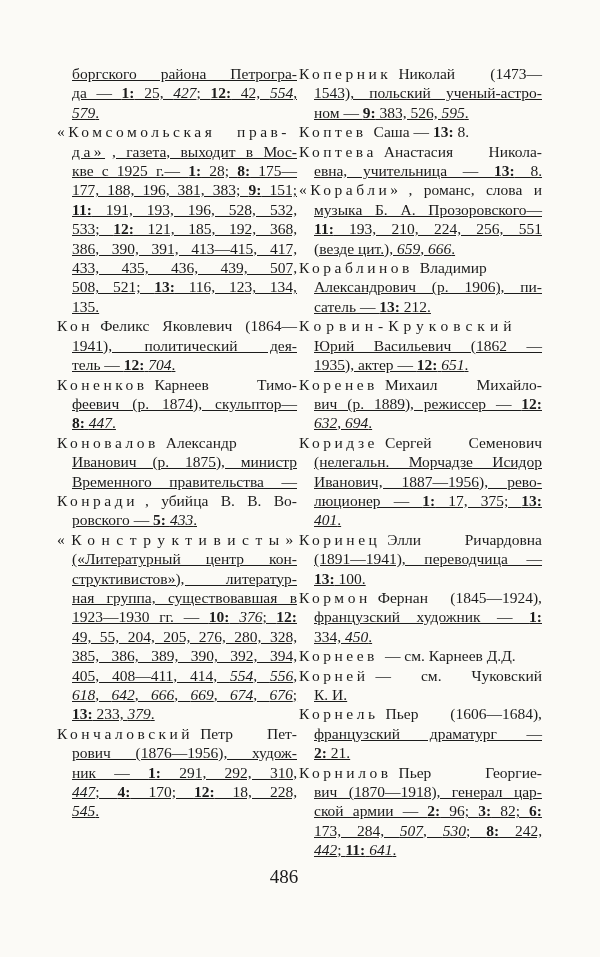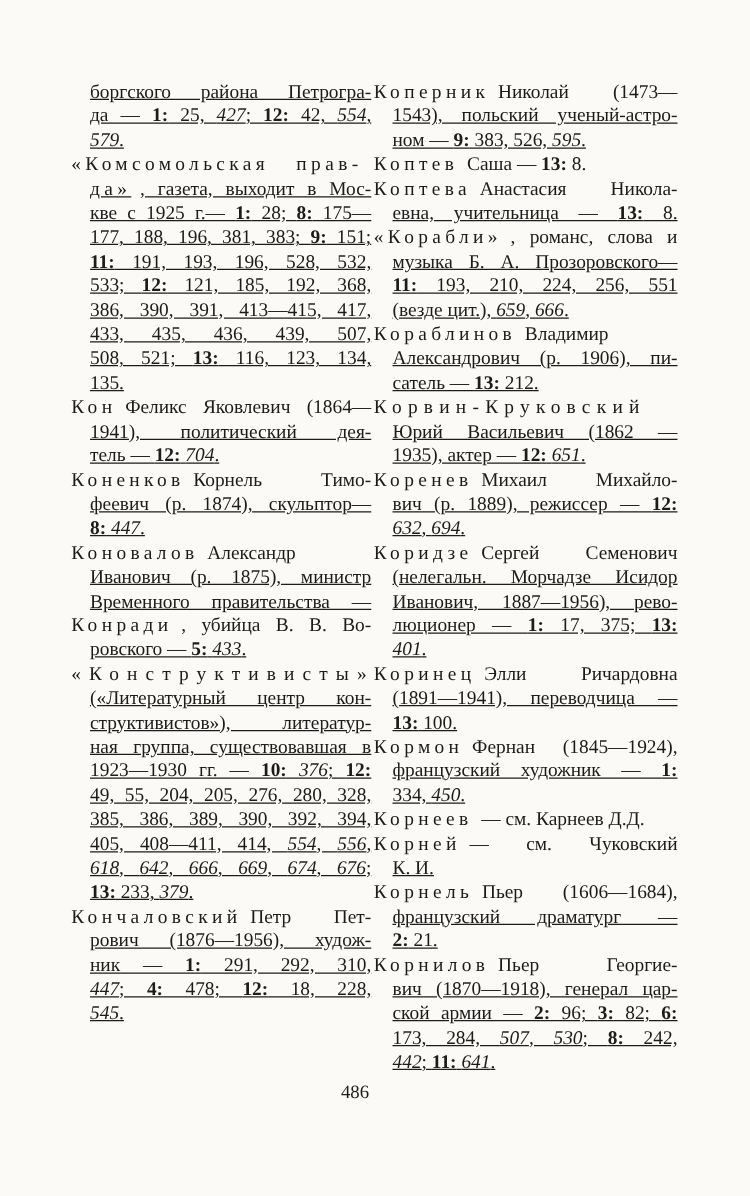--- a/index.html
+++ b/index.html
@@ -21,21 +21,21 @@
     text-align:justify;text-align-last:justify;
     white-space:normal;
   }
   .line.end{text-align-last:left;}
   .line.indent{padding-left:15px;text-decoration:underline;}
   .seg-h{letter-spacing:3.5px;padding-right:7px;}
   .seg-b{font-weight:bold;}
   .seg-i{font-style:italic;}
   #page-number{
     position:absolute;top:866px;left:0;width:568px;
-    text-align:center;font-size:15px;
+    text-align:center;font-size:19px;
   }
 </style>
 </head>
 <body style="background: rgb(251, 250, 246); color: rgb(28, 28, 28);">
 
 <div id="page">
   <div id="col-left" class="column">
       <div class="entry">
         <div class="line indent"><span class="seg">боргского района Петрогра-</span></div>
         <div class="line indent"><span class="seg">да — </span><span class="seg-b">1:</span><span class="seg"> 25, </span><span class="seg-i">427</span><span class="seg">; </span><span class="seg-b">12:</span><span class="seg"> 42, </span><span class="seg-i">554</span><span class="seg">,</span></div>
@@ -52,21 +52,21 @@
         <div class="line indent"><span class="seg">433, 435, 436, 439, 507,</span></div>
         <div class="line indent"><span class="seg">508, 521; </span><span class="seg-b">13:</span><span class="seg"> 116, 123, 134,</span></div>
         <div class="line indent end"><span class="seg">135.</span></div>
       </div>
       <div class="entry">
         <div class="line"><span class="seg-h">Кон</span><span class="seg">Феликс Яковлевич (1864—</span></div>
         <div class="line indent"><span class="seg">1941), политический дея-</span></div>
         <div class="line indent end"><span class="seg">тель — </span><span class="seg-b">12:</span><span class="seg"> </span><span class="seg-i">704</span><span class="seg">.</span></div>
       </div>
       <div class="entry">
-        <div class="line"><span class="seg-h">Коненков</span><span class="seg">Корнель Тимо-</span></div>
+        <div class="line"><span class="seg-h">Коненков</span><span class="seg">Карнеев Тимо-</span></div>
         <div class="line indent"><span class="seg">феевич (р. 1874), скульптор—</span></div>
         <div class="line indent end"><span class="seg-b">8:</span><span class="seg"> </span><span class="seg-i">447</span><span class="seg">.</span></div>
       </div>
       <div class="entry">
         <div class="line"><span class="seg-h">Коновалов</span><span class="seg">Александр</span></div>
         <div class="line indent"><span class="seg">Иванович (р. 1875), министр</span></div>
         <div class="line indent"><span class="seg">Временного правительства —</span></div>
       </div>
       <div class="entry">
         <div class="line"><span class="seg-h">Конради</span><span class="seg">, убийца В. В. Во-</span></div>
@@ -81,21 +81,21 @@
         <div class="line indent"><span class="seg">49, 55, 204, 205, 276, 280, 328,</span></div>
         <div class="line indent"><span class="seg">385, 386, 389, 390, 392, 394,</span></div>
         <div class="line indent"><span class="seg">405, 408—411, 414, </span><span class="seg-i">554</span><span class="seg">, </span><span class="seg-i">556</span><span class="seg">,</span></div>
         <div class="line indent"><span class="seg-i">618</span><span class="seg">, </span><span class="seg-i">642</span><span class="seg">, </span><span class="seg-i">666</span><span class="seg">, </span><span class="seg-i">669</span><span class="seg">, </span><span class="seg-i">674</span><span class="seg">, </span><span class="seg-i">676</span><span class="seg">;</span></div>
         <div class="line indent end"><span class="seg-b">13:</span><span class="seg"> 233, </span><span class="seg-i">379</span><span class="seg">.</span></div>
       </div>
       <div class="entry">
         <div class="line"><span class="seg-h">Кончаловский</span><span class="seg">Петр Пет-</span></div>
         <div class="line indent"><span class="seg">рович (1876—1956), худож-</span></div>
         <div class="line indent"><span class="seg">ник — </span><span class="seg-b">1:</span><span class="seg"> 291, 292, 310,</span></div>
-        <div class="line indent"><span class="seg-i">447</span><span class="seg">; </span><span class="seg-b">4:</span><span class="seg"> 478; </span><span class="seg-b">12:</span><span class="seg"> 18, 228,</span></div>
+        <div class="line indent"><span class="seg-i">447</span><span class="seg">; </span><span class="seg-b">4:</span><span class="seg"> 170; </span><span class="seg-b">12:</span><span class="seg"> 18, 228,</span></div>
         <div class="line indent end"><span class="seg-i">545</span><span class="seg">.</span></div>
       </div>
     </div>
   <div id="col-right" class="column">
       <div class="entry">
         <div class="line"><span class="seg-h">Коперник</span><span class="seg">Николай (1473—</span></div>
         <div class="line indent"><span class="seg">1543), польский ученый-астро-</span></div>
         <div class="line indent end"><span class="seg">ном — </span><span class="seg-b">9:</span><span class="seg"> 383, 526, </span><span class="seg-i">595</span><span class="seg">.</span></div>
       </div>
       <div class="entry">

